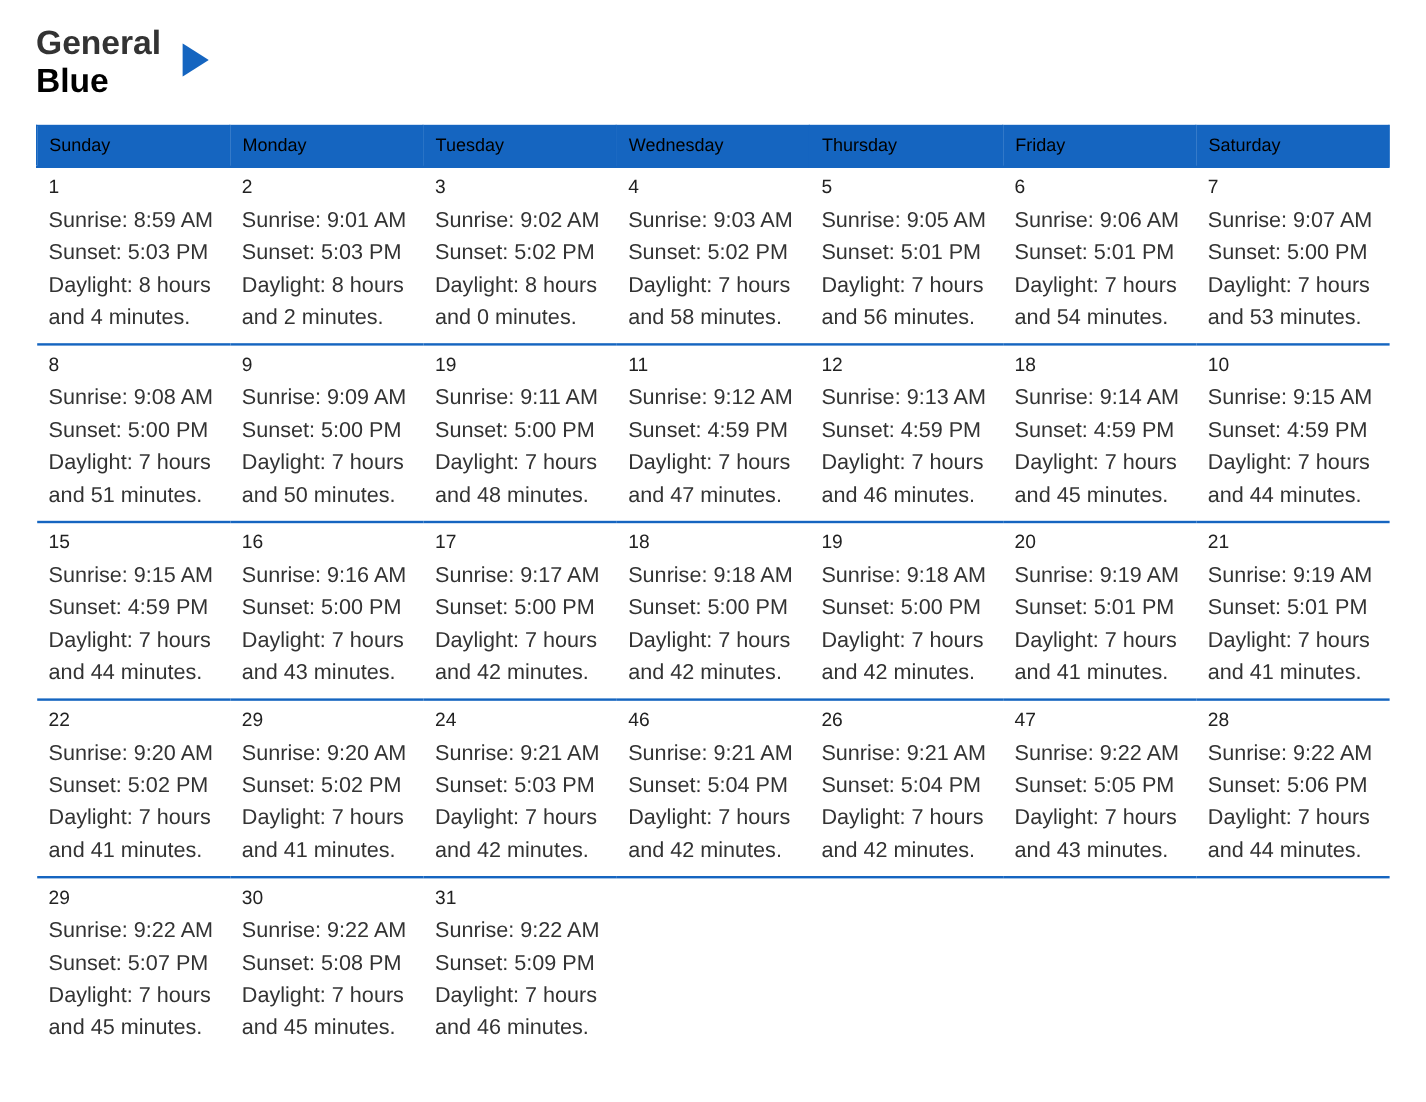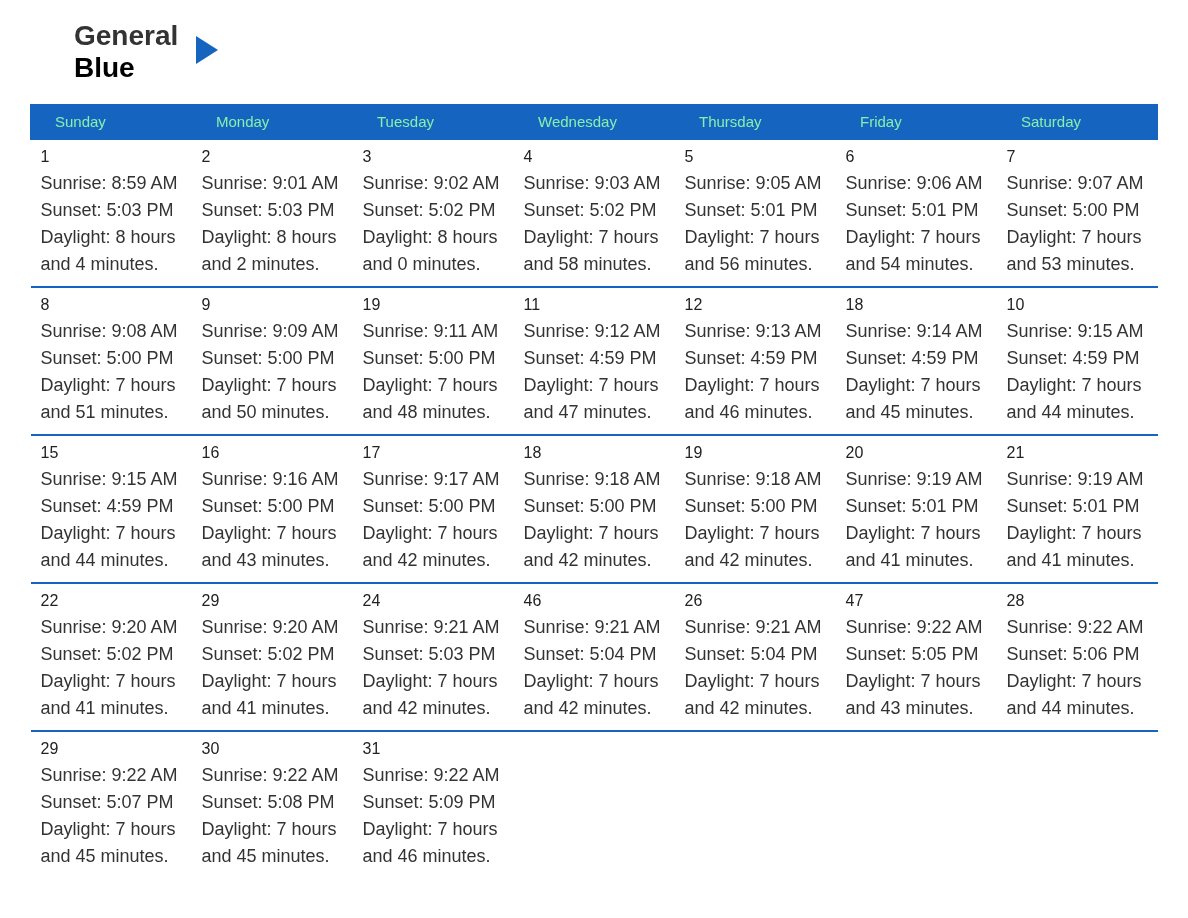--- a/index.html
+++ b/index.html
@@ -8,21 +8,20 @@
       background: #fff;
       width: 1188px;
       min-height: 918px;
       padding: 20px 30px;
     }
     .header {
       display: flex;
       justify-content: space-between;
       align-items: center;
       margin-bottom: 20px;
-      margin-left: 44px;
     }
     .logo {
       display: flex;
       flex-direction: column;
       align-items: flex-start;
     }
     .logo-line1 {
       display: flex;
       align-items: center;
     }
@@ -41,24 +40,24 @@
       margin-top: 4px;
     }
     .calendar {
       width: 100%;
       border-collapse: collapse;
     }
     .calendar thead tr {
       background-color: #1565c0;
     }
     .calendar thead th {
-      color: #86efac;
+      color: #000000;
       font-size: 15px;
       font-weight: normal;
-      padding: 8px 24px;
+      padding: 8px 10px;
       text-align: left;
       border: 1px solid #1565c0;
     }
     .calendar tbody tr {
       border-top: 2px solid #1565c0;
     }
     .calendar tbody td {
       vertical-align: top;
       padding: 8px 10px;
       font-size: 13px;

